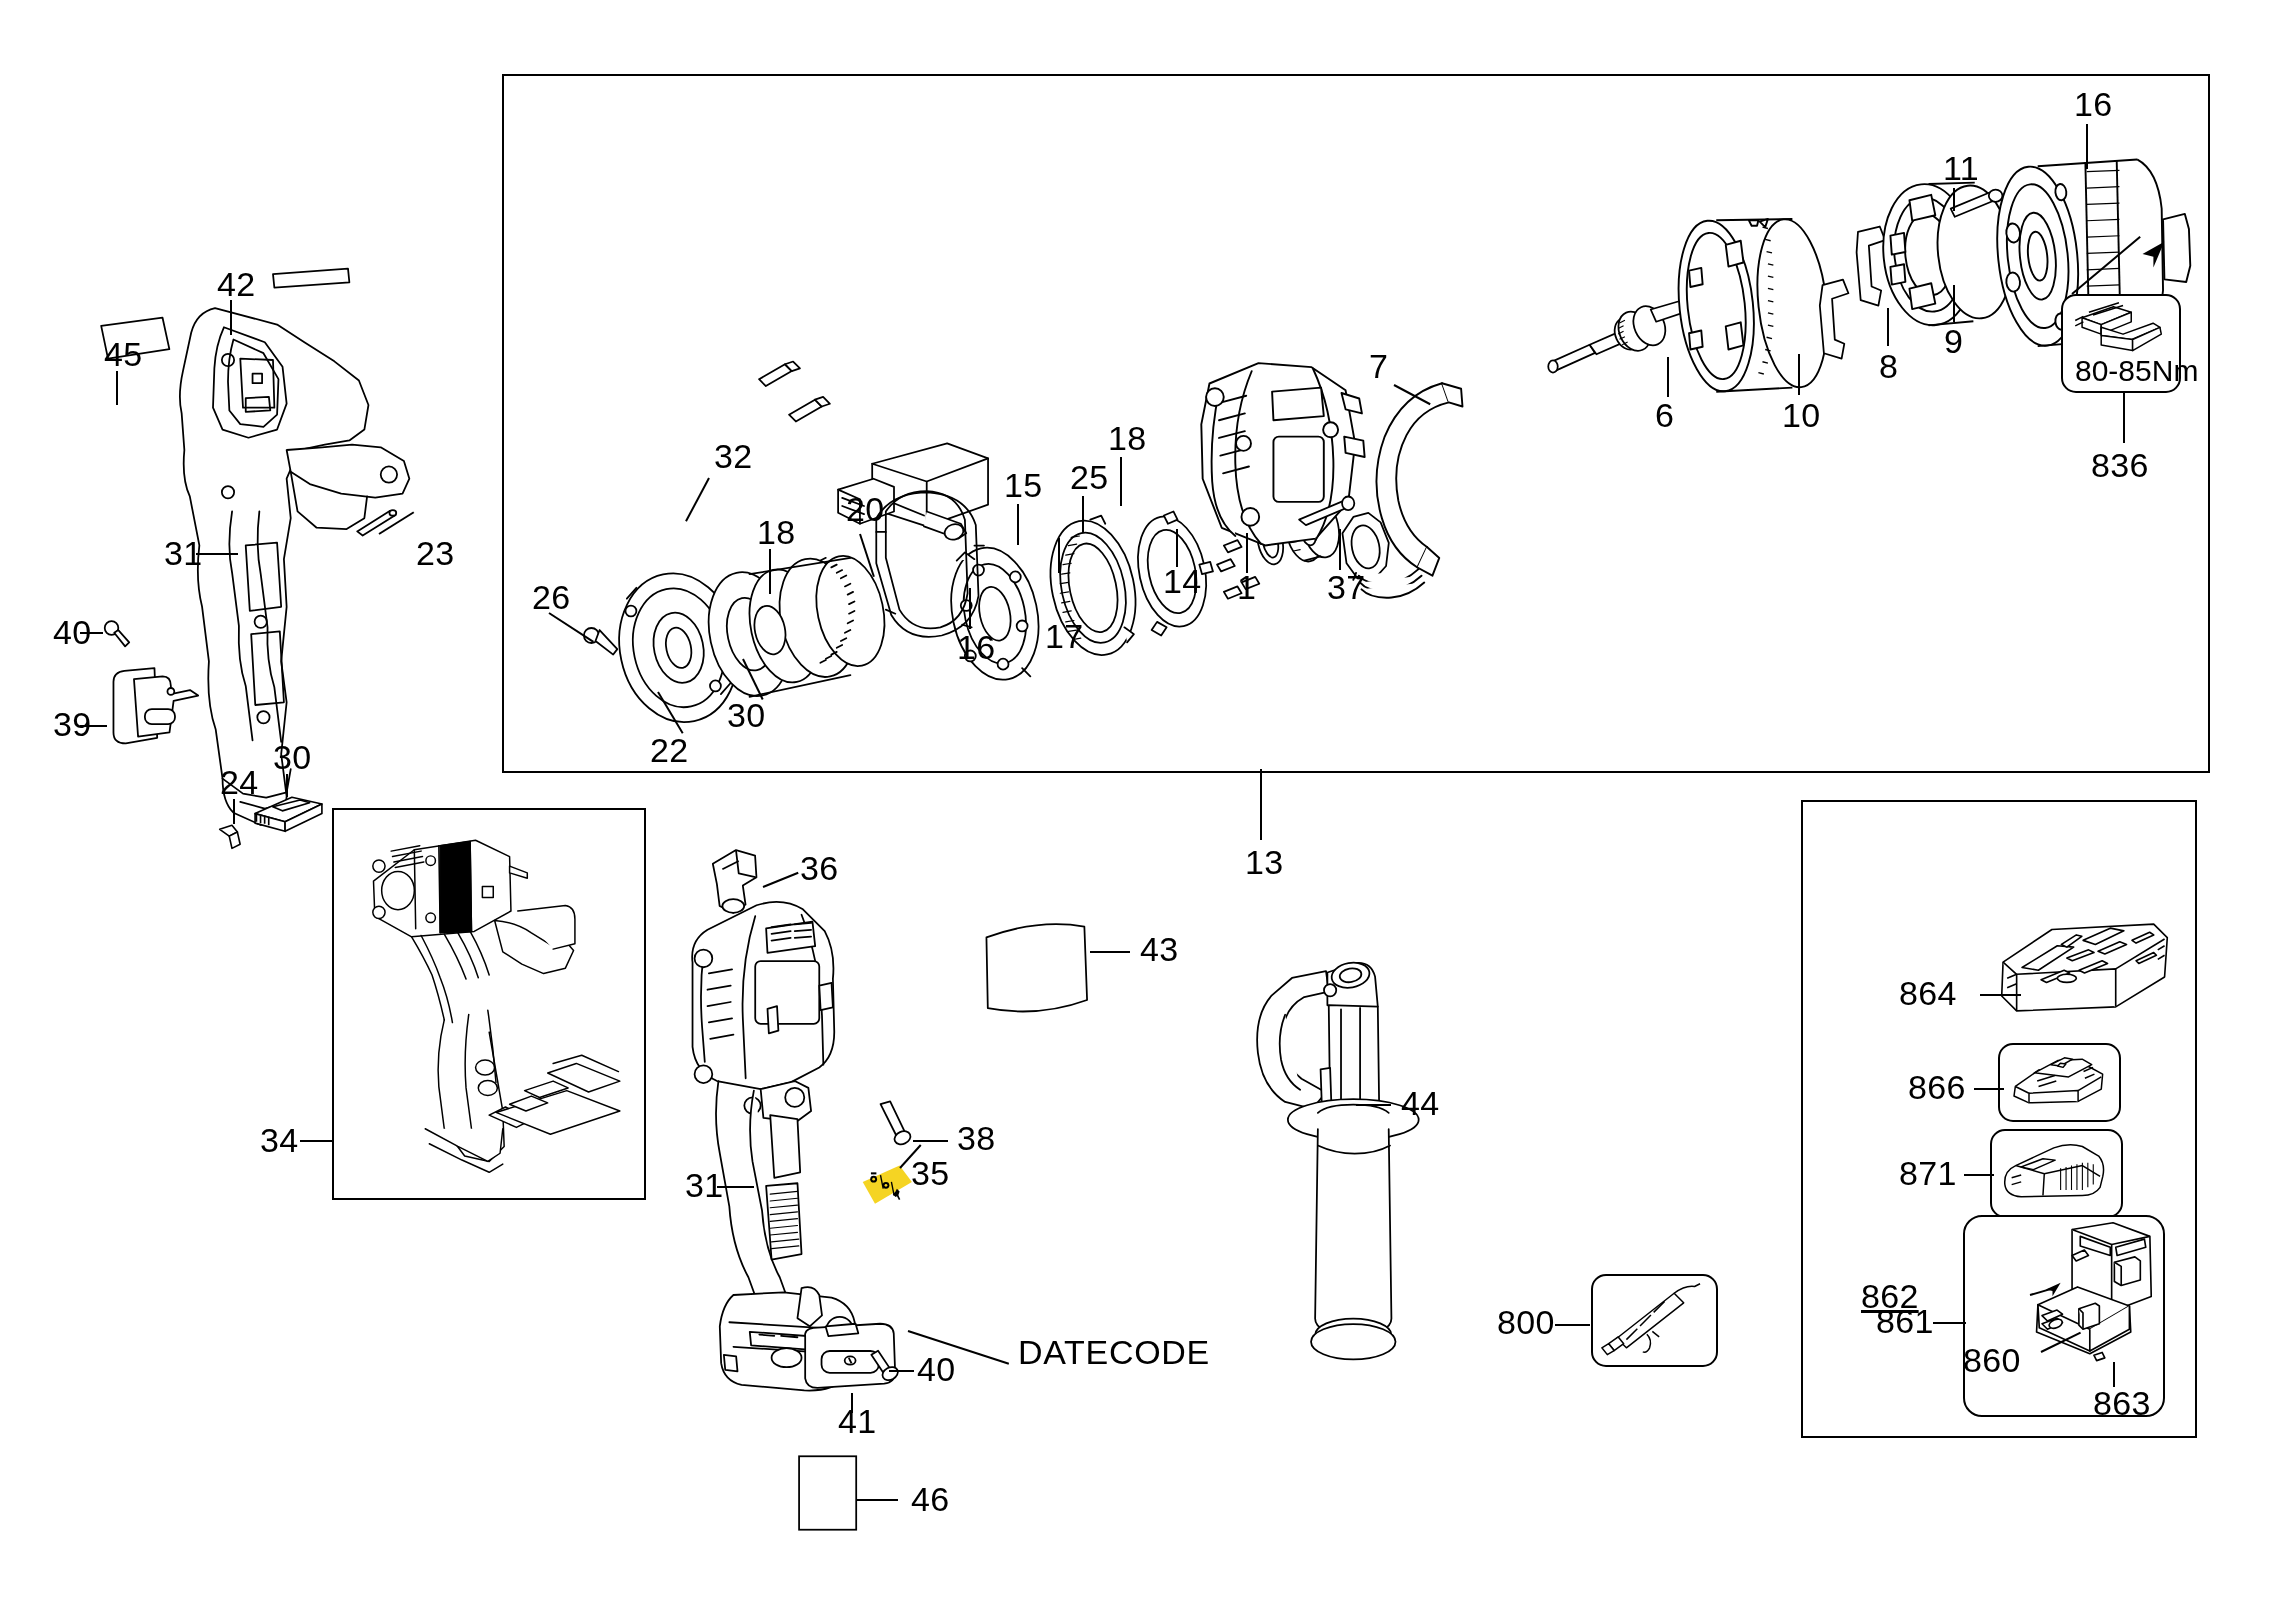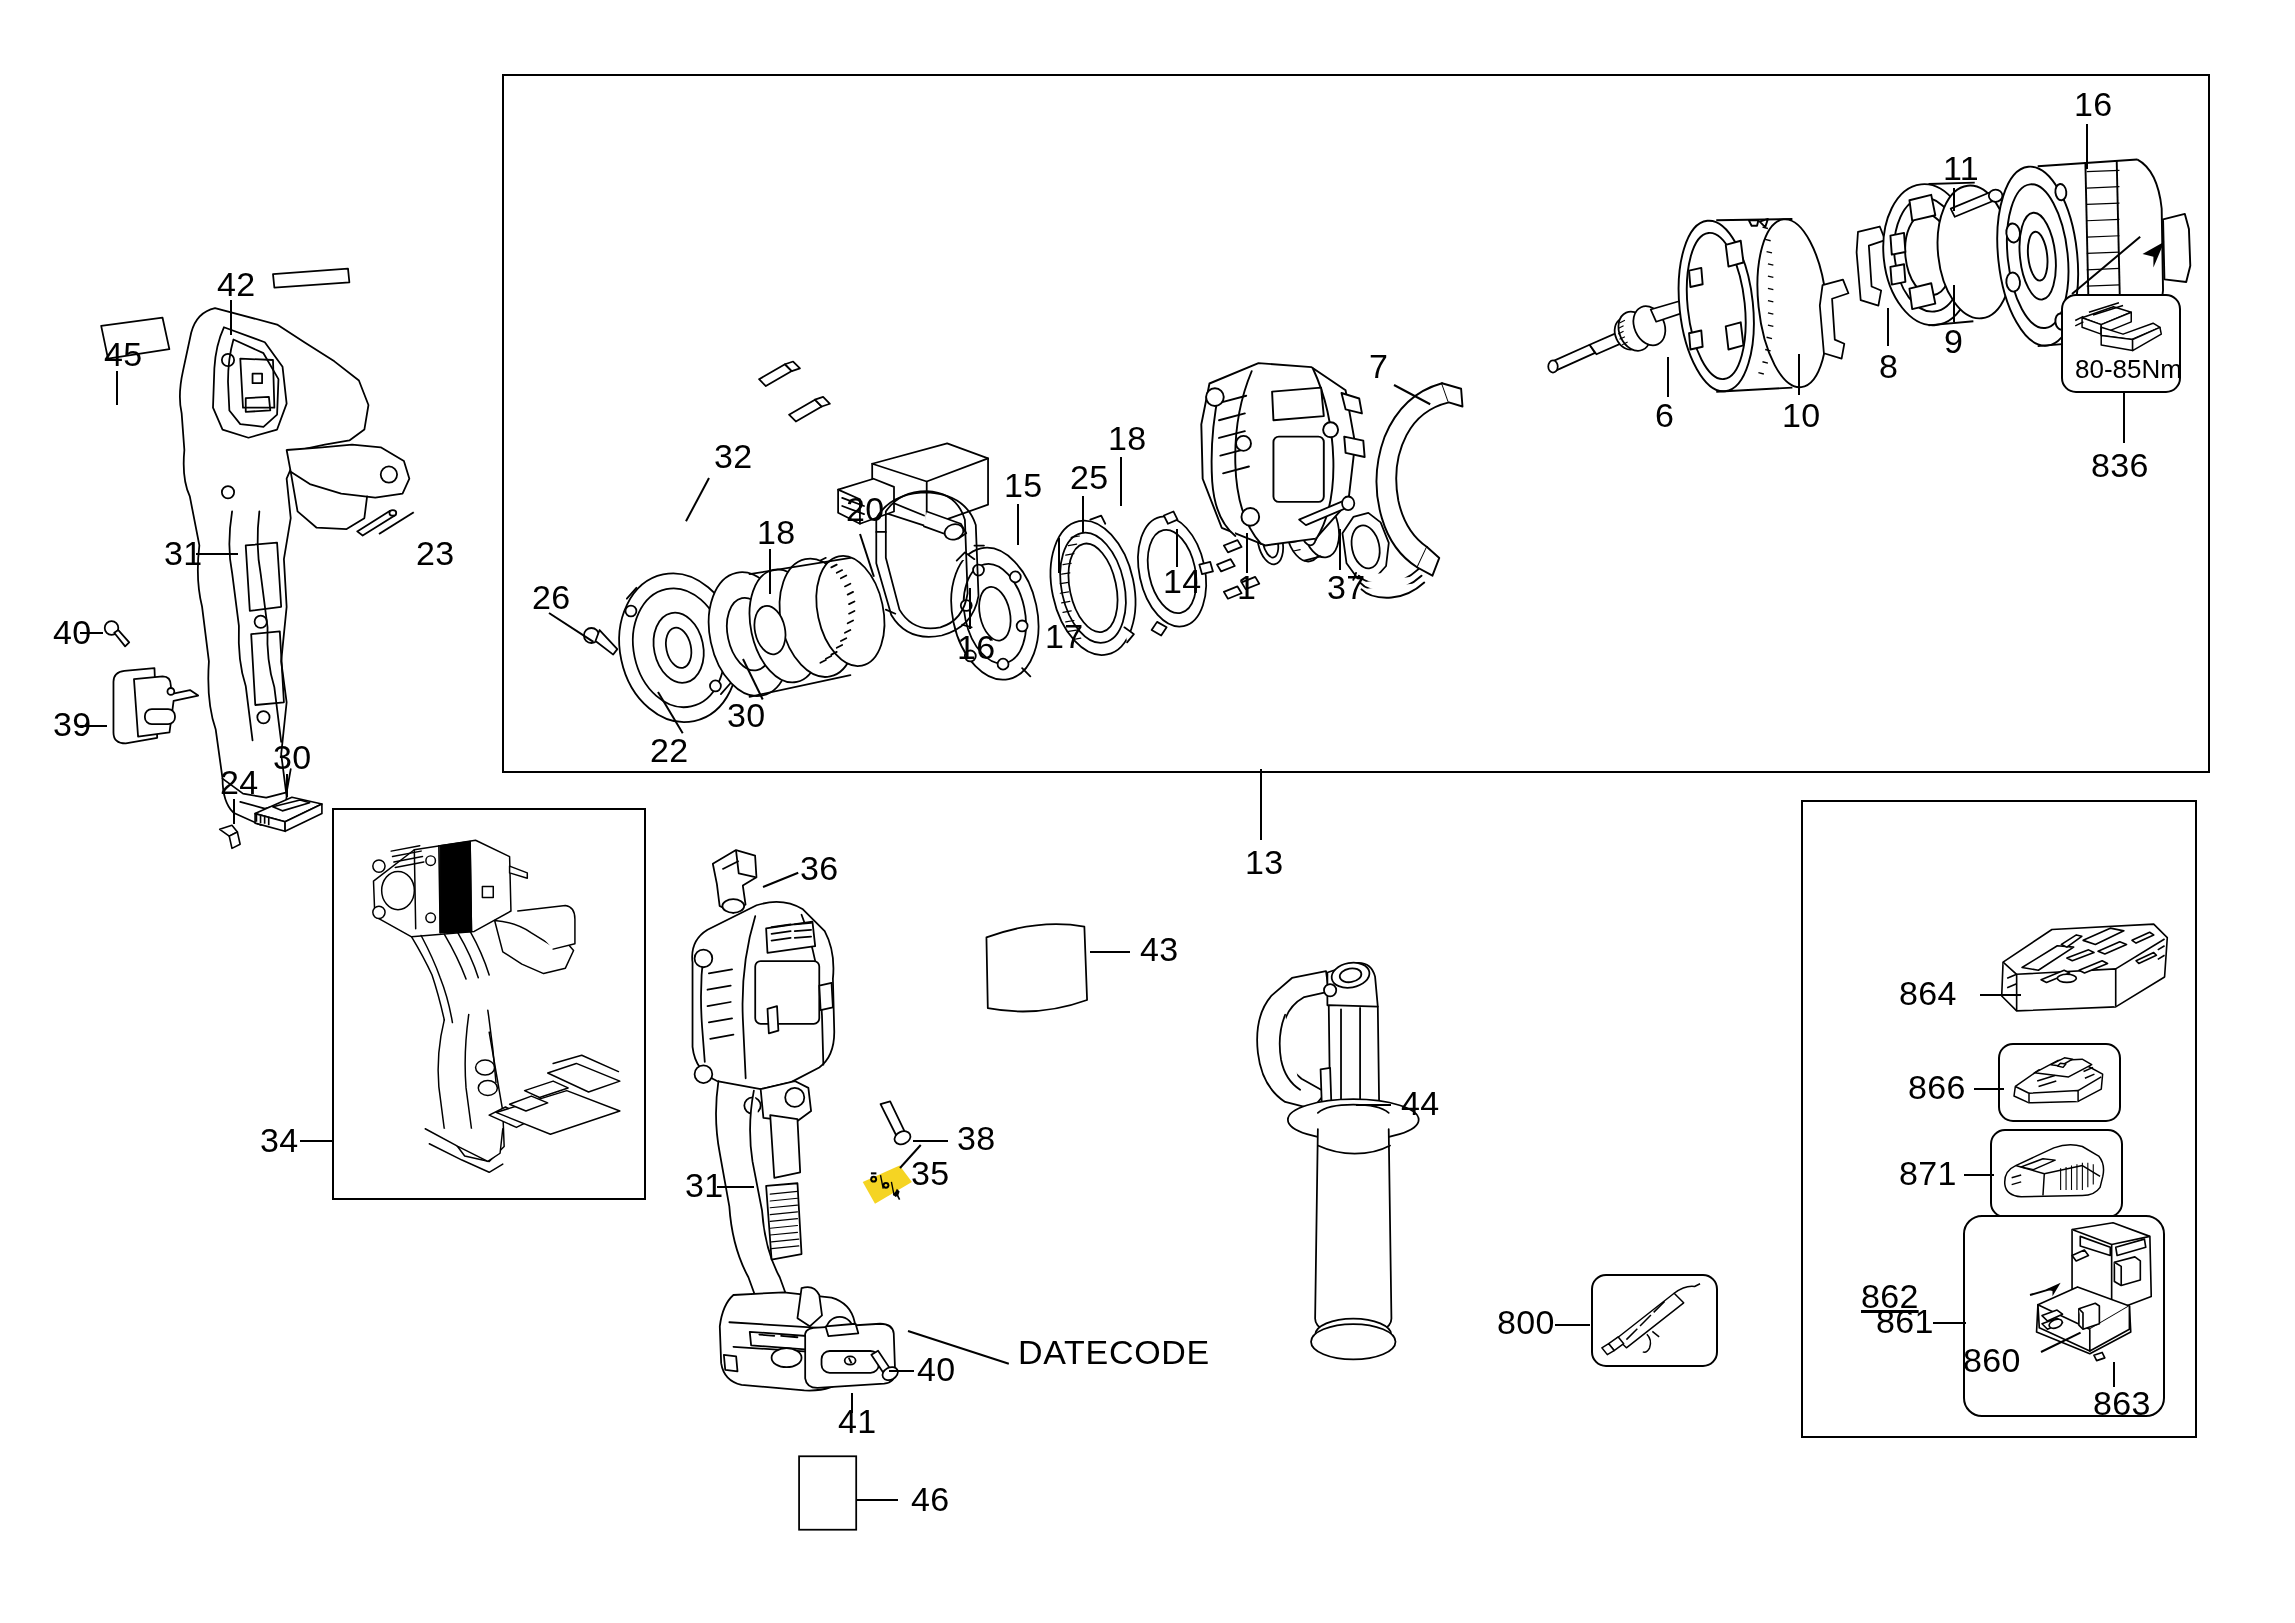--- a/index.html
+++ b/index.html
@@ -36,21 +36,21 @@
   .partlist-title{
     position:absolute;
     font-family:"Liberation Sans", sans-serif;
     font-size:45px;
     color:#000;
     white-space:nowrap;
   }
   .nm-text{
     position:absolute;
     font-family:"Liberation Sans", sans-serif;
-    font-size:26px;
+    font-size:30px;
     color:#000;
     white-space:nowrap;
   }
   
   .art{position:absolute;}
   .art svg{display:block;overflow:visible;}
   .yellowlabel{
     position:absolute;
   }
 </style>

